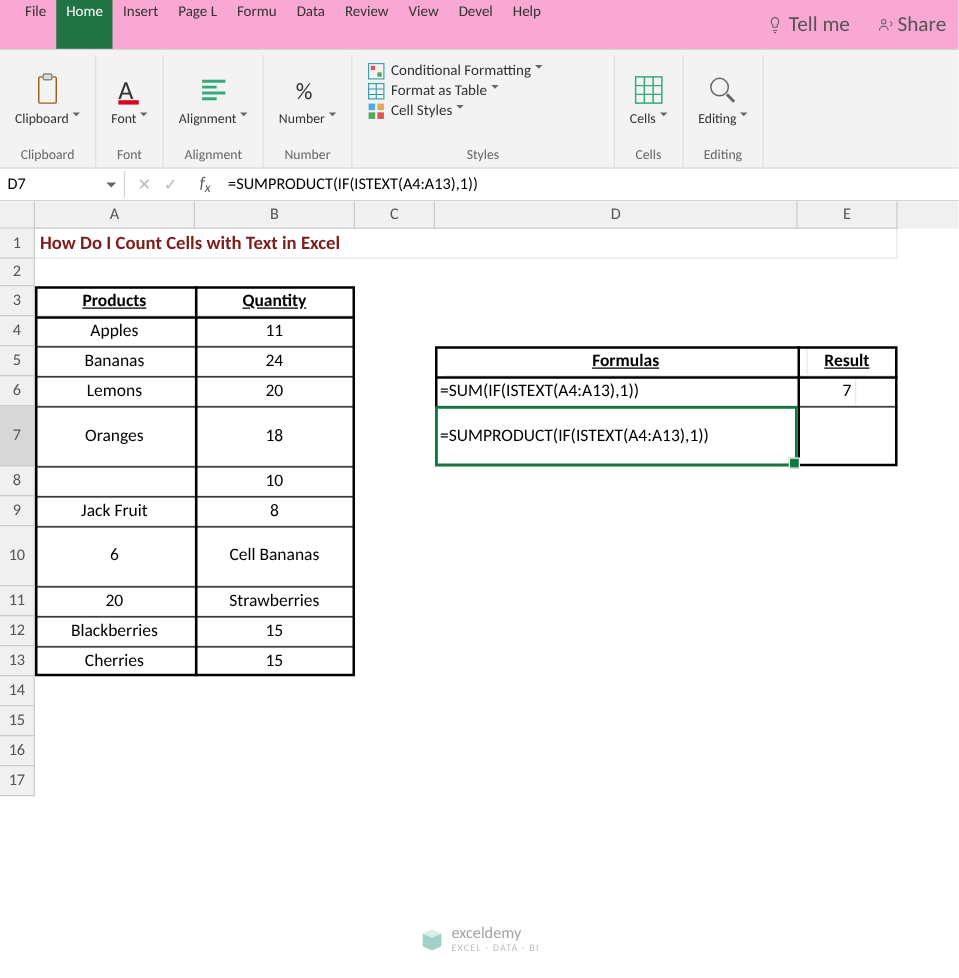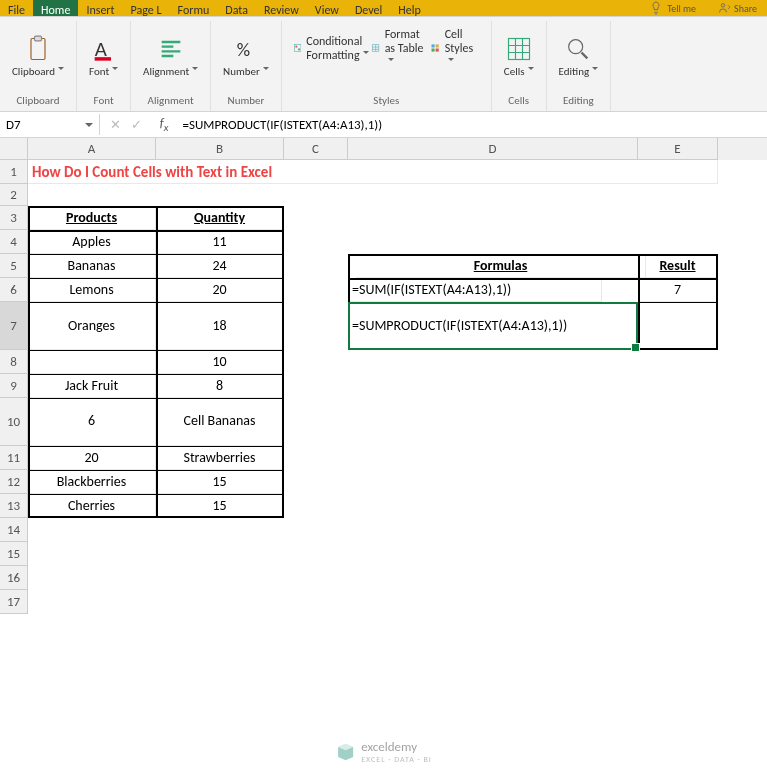--- a/index.html
+++ b/index.html
@@ -1,34 +1,34 @@
 <!DOCTYPE html>
 <html><head>
 <meta charset="utf-8">
 <style>
 * { box-sizing: border-box; margin: 0; padding: 0; font-family: "Segoe UI", Calibri, sans-serif; }
 body { background: #fff; width: 767px; height: 782px; overflow: hidden; position: relative; }
 
 
-.menu { display: flex; background: #eab308; height: 17px; border-bottom: 1px solid #d4d4d4; }
+.menu { display: flex; background: #f9a8d4; height: 40px; border-bottom: 1px solid #d4d4d4; padding-left: 12px; }
 .menu-tab { padding: 3px 8px; font-size: 12px; color: #333; cursor: pointer; white-space: nowrap; overflow: hidden; }
 .menu-tab.active { background: #217346; color: #fff; }
 .menu-sep { flex: 1; }
-.tellme, .share { display: flex; align-items: center; gap: 4px; padding: 3px 10px; font-size: 10px; color: #555; }
+.tellme, .share { display: flex; align-items: center; gap: 4px; padding: 3px 10px; font-size: 17px; color: #555; }
 .tellme svg, .share svg { width: 14px; height: 14px; }
 
 
 .ribbon { display: flex; background: #f3f3f3; height: 95px; border-bottom: 1px solid #d4d4d4; padding: 4px 0 0; }
 .rgroup { display: flex; flex-direction: column; align-items: center; border-right: 1px solid #e0e0e0; padding: 0 8px; }
 .rgroup-body { flex: 1; display: flex; align-items: center; justify-content: center; }
 .rgroup-label { font-size: 11px; color: #666; padding: 2px 0 4px; }
 .bigbtn { display: flex; flex-direction: column; align-items: center; gap: 2px; padding: 2px 4px; font-size: 11px; color: #333; cursor: pointer; }
 .bigbtn svg { width: 28px; height: 28px; }
 .drop::after { content: ""; display: inline-block; border: 3px solid transparent; border-top-color: #666; margin-left: 3px; vertical-align: 2px; }
-.styles-list { display: flex; flex-direction: row; gap: 2px; font-size: 12px; color: #333; padding: 2px 4px; }
+.styles-list { display: flex; flex-direction: column; gap: 2px; font-size: 12px; color: #333; padding: 2px 4px; }
 .styles-list div { display: flex; align-items: center; gap: 5px; cursor: pointer; }
 .styles-list svg { width: 14px; height: 14px; }
 
 
 .fbar { display: flex; align-items: center; height: 26px; border-bottom: 1px solid #d4d4d4; background: #fff; font-size: 13px; justify-content: flex-end; }
 .namebox { width: 100px; border-right: 1px solid #d4d4d4; padding: 3px 6px; display: flex; align-items: center; justify-content: space-between; }
 .namebox::after { content: ""; border: 4px solid transparent; border-top-color: #666; margin-top: 4px; }
 .fbar-btns { display: flex; gap: 10px; padding: 0 10px; color: #bbb; }
 .fx { font-style: italic; color: #555; padding: 0 8px; }
 .formula-input { flex: 1; padding: 3px 6px; border: none; font-size: 13px; }
@@ -38,21 +38,21 @@
 .corner { width: 28px; height: 22px; background: #f0f0f0; border-right: 1px solid #ccc; border-bottom: 1px solid #ccc; }
 .colheads { display: flex; background: #f0f0f0; height: 22px; }
 .colh { border-right: 1px solid #ccc; border-bottom: 1px solid #ccc; text-align: center; font-size: 13px; color: #555; line-height: 22px; }
 .rowheads { display: flex; flex-direction: column; background: #f0f0f0; width: 28px; }
 .rowh { border-right: 1px solid #ccc; border-bottom: 1px solid #ccc; text-align: center; font-size: 13px; color: #555; display: flex; align-items: center; justify-content: center; }
 .rowh.sel { background: #d8d8d8; }
 
 .cells { position: relative; }
 .cell { position: absolute; border-right: 1px solid #e8e8e8; border-bottom: 1px solid #e8e8e8; font-size: 14px; display: flex; align-items: center; padding: 0 4px; overflow: hidden; white-space: nowrap; }
 .cell.center { justify-content: center; text-align: left; }
-.cell.title { color: #ef4444; font-weight: 600; font-size: 15px; white-space: nowrap; overflow: visible; }
+.cell.title { color: #7f1d1d; font-weight: 600; font-size: 15px; white-space: nowrap; overflow: visible; }
 .cell.header { font-weight: 700; justify-content: center; text-decoration: underline; }
 .cell.wrap { white-space: normal; text-align: center; line-height: 1.2; }
 
 
 .tbox { position: absolute; border: 2px solid #000; pointer-events: none; }
 .hline { position: absolute; background: #000; height: 2px; pointer-events: none; }
 .vline { position: absolute; background: #000; width: 2px; pointer-events: none; }
 .thinh { position: absolute; background: #000; height: 1px; pointer-events: none; }
 
 
@@ -260,21 +260,21 @@
         <div class="cell center wrap" style="left: 0px; top: 238px; width: 128px; height: 48px;">6</div>
         <div class="cell center wrap" style="left: 128px; top: 238px; width: 128px; height: 48px;">Cell Bananas</div>
         <div class="cell center" style="left: 0px; top: 286px; width: 128px; height: 24px;">20</div>
         <div class="cell center" style="left: 128px; top: 286px; width: 128px; height: 24px;">Strawberries</div>
         <div class="cell center" style="left: 0px; top: 310px; width: 128px; height: 24px;">Blackberries</div>
         <div class="cell center" style="left: 128px; top: 310px; width: 128px; height: 24px;">15</div>
         <div class="cell center" style="left: 0px; top: 334px; width: 128px; height: 24px;">Cherries</div>
         <div class="cell center" style="left: 128px; top: 334px; width: 128px; height: 24px;">15</div>
         <div class="cell header" style="left: 328px; top: 94px; width: 290px; height: 24px;">Formulas</div>
         <div class="cell header" style="left: 610px; top: 94px; width: 80px; height: 24px;">Result</div>
-        <div class="cell " style="left: 320px; top: 118px; width: 254px; height: 24px;">=SUM(IF(ISTEXT(A4:A13),1))</div>
+        <div class="cell " style="left: 320px; top: 118px; width: 337px; height: 24px;">=SUM(IF(ISTEXT(A4:A13),1))</div>
         <div class="cell center" style="left: 610px; top: 118px; width: 80px; height: 24px;">7</div>
         <div class="cell " style="left: 320px; top: 142px; width: 290px; height: 48px;">=SUMPRODUCT(IF(ISTEXT(A4:A13),1))</div>
         <div class="cell center" style="left: 610px; top: 142px; width: 80px; height: 48px;"></div>
         <div class="tbox" style="left: 0px; top: 46px; width: 256px; height: 312px;"></div>
         <div class="vline" style="left: 128px; top: 46px; height: 312px;"></div>
         <div class="hline" style="left: 0px; top: 70px; width: 256px;"></div>
         <div class="thinh" style="left: 0px; top: 94px; width: 256px;"></div>
         <div class="thinh" style="left: 0px; top: 118px; width: 256px;"></div>
         <div class="thinh" style="left: 0px; top: 142px; width: 256px;"></div>
         <div class="thinh" style="left: 0px; top: 190px; width: 256px;"></div>

